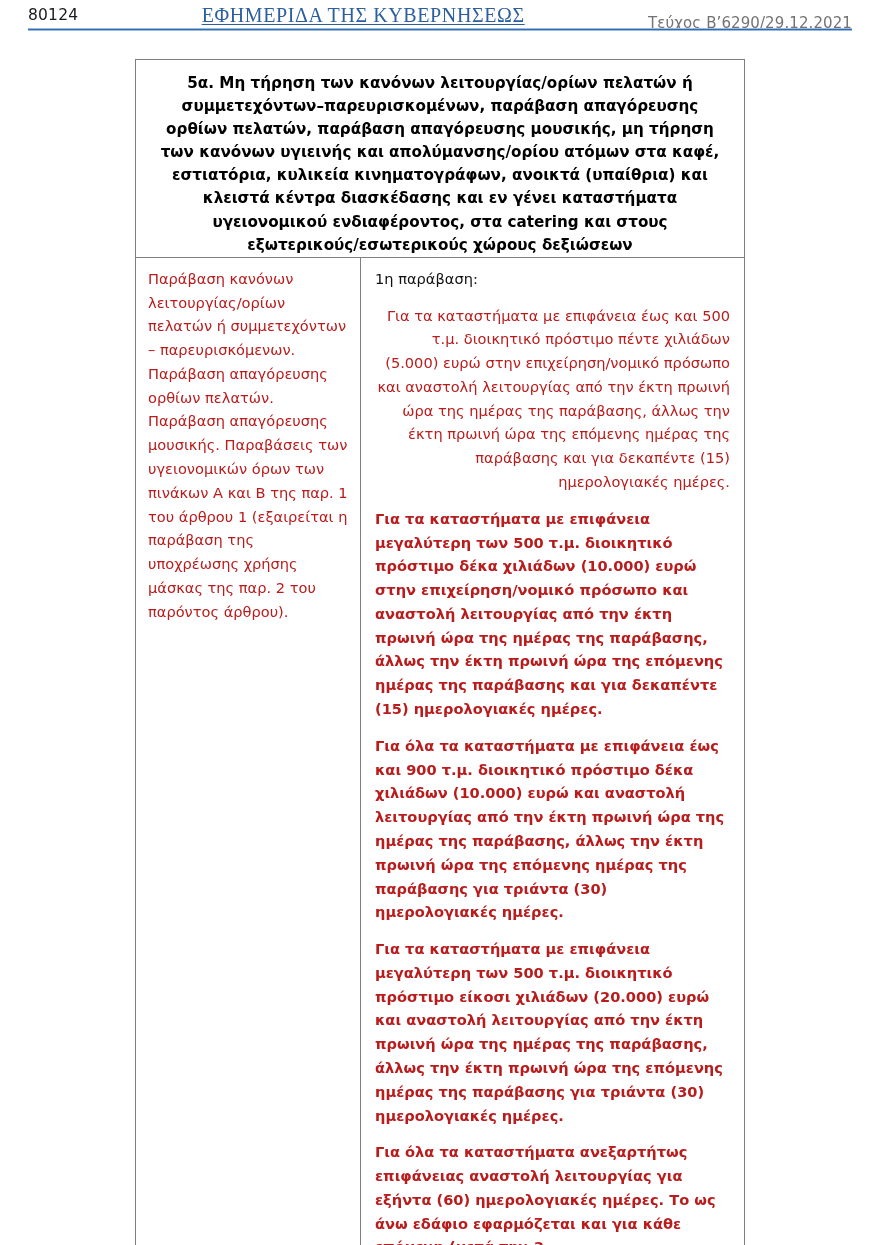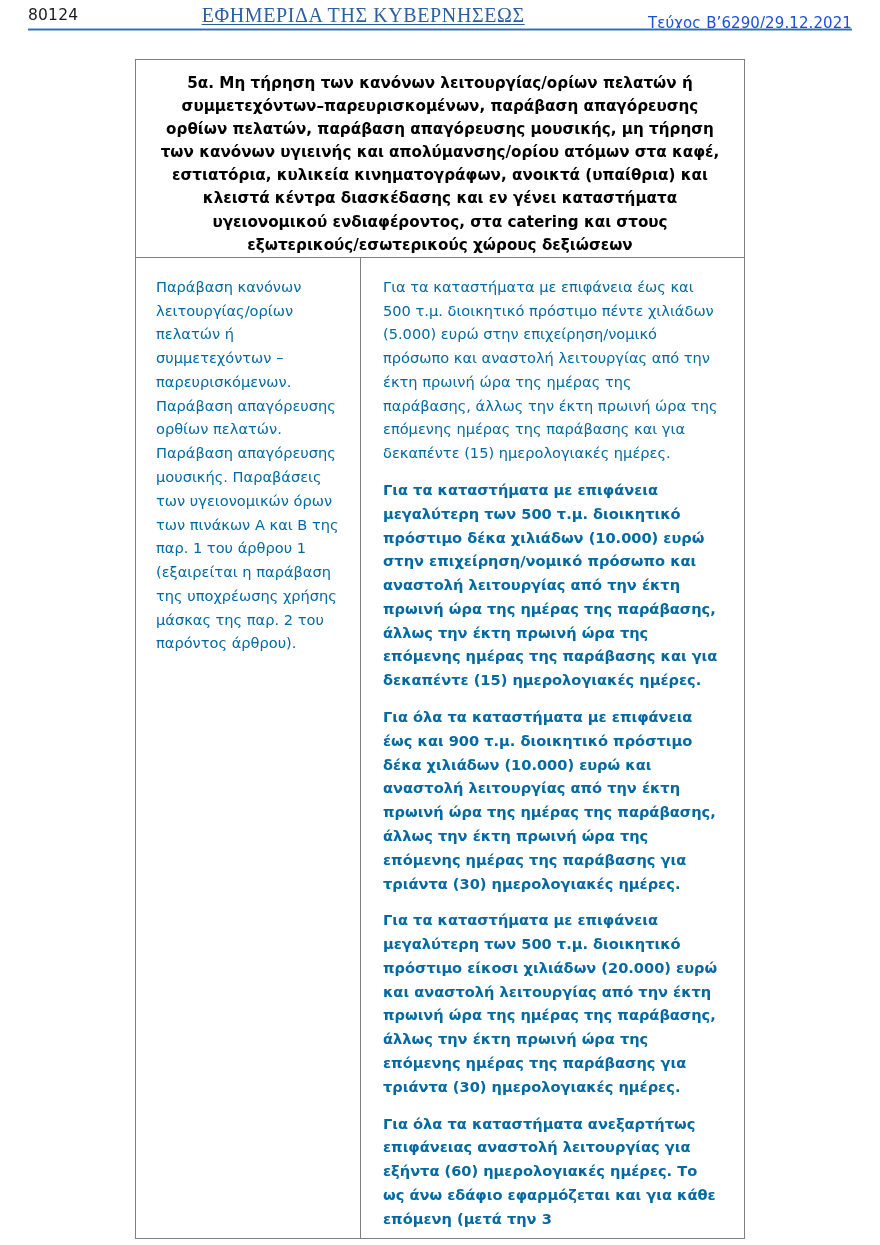--- a/index.html
+++ b/index.html
@@ -47,21 +47,21 @@
     font-size: 20px;
     color: #2c5f9e;
     letter-spacing: 0.6px;
     white-space: nowrap;
     text-decoration: underline;
     text-underline-offset: 2px;
     text-decoration-thickness: 1px;
   }
   .issue-info {
     font-size: 15px;
-    color: #1d4ed8;
+    color: #737373;
     white-space: nowrap;
     letter-spacing: 0.1px;
     margin-top: 16px;
   }
   .header-rule {
     position: absolute;
     left: 28px;
     top: 28px;
     width: 824px;
     height: 3px;
@@ -105,22 +105,22 @@
   }
   .col-right {
     flex: 1 1 auto;
     box-sizing: border-box;
     padding: 9px 14px 0px 14px;
     overflow: hidden;
   }
   .body-text {
     font-size: 14.6px;
     line-height: 1.63;
-    color: #0369a1;
-    margin: 8px;
+    color: #b91c1c;
+    margin: 0;
   }
   .col-right .body-text + .body-text {
     margin-top: 13px;
     font-weight: bold;
   }
   .violation-label {
     font-size: 14.6px;
     line-height: 1.63;
     color: #111111;
     margin: 0;
@@ -150,20 +150,21 @@
   <div class="table-head-cell">5α. Μη τήρηση των κανόνων λειτουργίας/ορίων πελατών ή συμμετεχόντων–παρευρισκομένων, παράβαση απαγόρευσης ορθίων πελατών, παράβαση απαγόρευσης μουσικής, μη τήρηση των κανόνων υγιεινής και απολύμανσης/ορίου ατόμων στα καφέ, εστιατόρια, κυλικεία κινηματογράφων, ανοικτά (υπαίθρια) και κλειστά κέντρα διασκέδασης και εν γένει καταστήματα υγειονομικού ενδιαφέροντος, στα catering και στους εξωτερικούς/εσωτερικούς χώρους δεξιώσεων</div>
 
   <div class="table-body">
 
     <div class="col-left">
       <p class="body-text">Παράβαση κανόνων λειτουργίας/ορίων πελατών ή συμμετεχόντων – παρευρισκόμενων. Παράβαση απαγόρευσης ορθίων πελατών. Παράβαση απαγόρευσης μουσικής. Παραβάσεις των υγειονομικών όρων των πινάκων Α και Β της παρ. 1 του άρθρου 1 (εξαιρείται η παράβαση της υποχρέωσης χρήσης μάσκας της παρ. 2 του παρόντος άρθρου).</p>
     </div>
 
     <div class="col-right">
 
+      <p class="violation-label">1η παράβαση:</p>
       <p class="body-text">Για τα καταστήματα με επιφάνεια έως και 500 τ.μ. διοικητικό πρόστιμο πέντε χιλιάδων (5.000) ευρώ στην επιχείρηση/νομικό πρόσωπο και αναστολή λειτουργίας από την έκτη πρωινή ώρα της ημέρας της παράβασης, άλλως την έκτη πρωινή ώρα της επόμενης ημέρας της παράβασης και για δεκαπέντε (15) ημερολογιακές ημέρες.</p>
       <p class="body-text">Για τα καταστήματα με επιφάνεια μεγαλύτερη των 500 τ.μ. διοικητικό πρόστιμο δέκα χιλιάδων (10.000) ευρώ στην επιχείρηση/νομικό πρόσωπο και αναστολή λειτουργίας από την έκτη πρωινή ώρα της ημέρας της παράβασης, άλλως την έκτη πρωινή ώρα της επόμενης ημέρας της παράβασης και για δεκαπέντε (15) ημερολογιακές ημέρες.</p>
 
       <p class="body-text">Για όλα τα καταστήματα με επιφάνεια έως και 900 τ.μ. διοικητικό πρόστιμο δέκα χιλιάδων (10.000) ευρώ και αναστολή λειτουργίας από την έκτη πρωινή ώρα της ημέρας της παράβασης, άλλως την έκτη πρωινή ώρα της επόμενης ημέρας της παράβασης για τριάντα (30) ημερολογιακές ημέρες.</p>
       <p class="body-text">Για τα καταστήματα με επιφάνεια μεγαλύτερη των 500 τ.μ. διοικητικό πρόστιμο είκοσι χιλιάδων (20.000) ευρώ και αναστολή λειτουργίας από την έκτη πρωινή ώρα της ημέρας της παράβασης, άλλως την έκτη πρωινή ώρα της επόμενης ημέρας της παράβασης για τριάντα (30) ημερολογιακές ημέρες.</p>
 
       <p class="body-text"><span>Για όλα τα καταστήματα ανεξαρτήτως επιφάνειας αναστολή λειτουργίας για εξήντα (60) ημερολογιακές ημέρες. Το ως άνω εδάφιο εφαρμόζεται και για κάθε επόμενη (μετά την 3</span></p>
 
     </div>
   </div>

